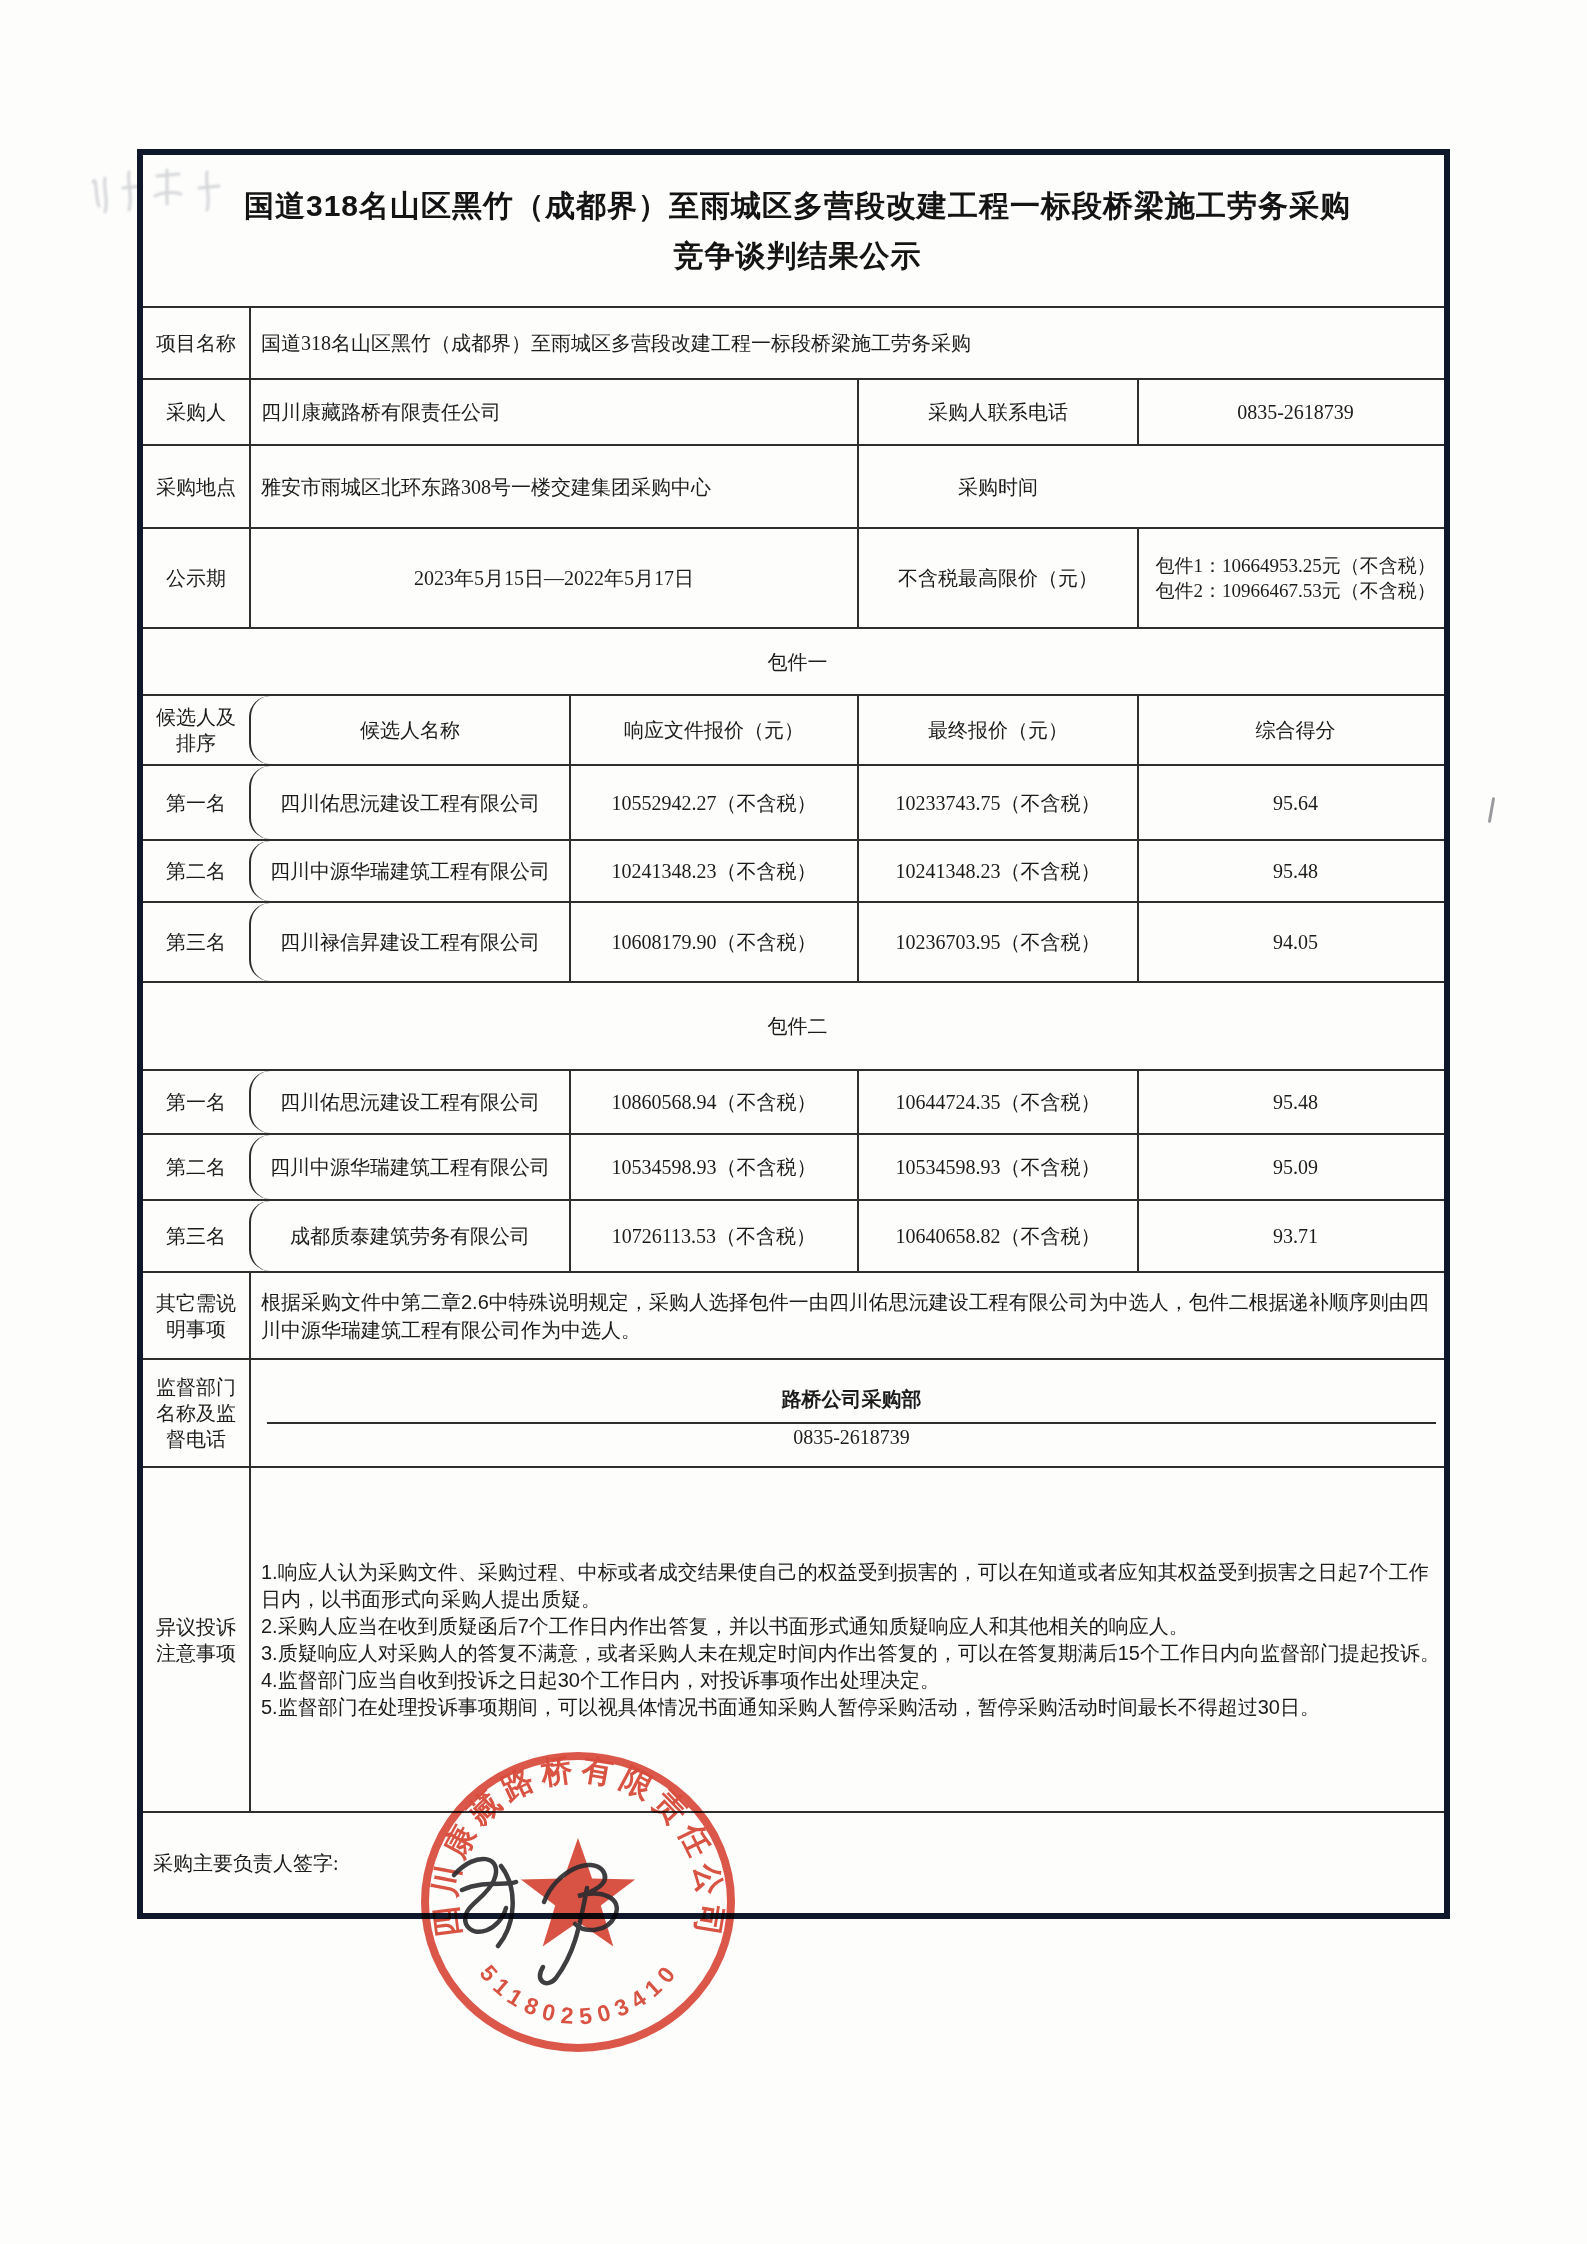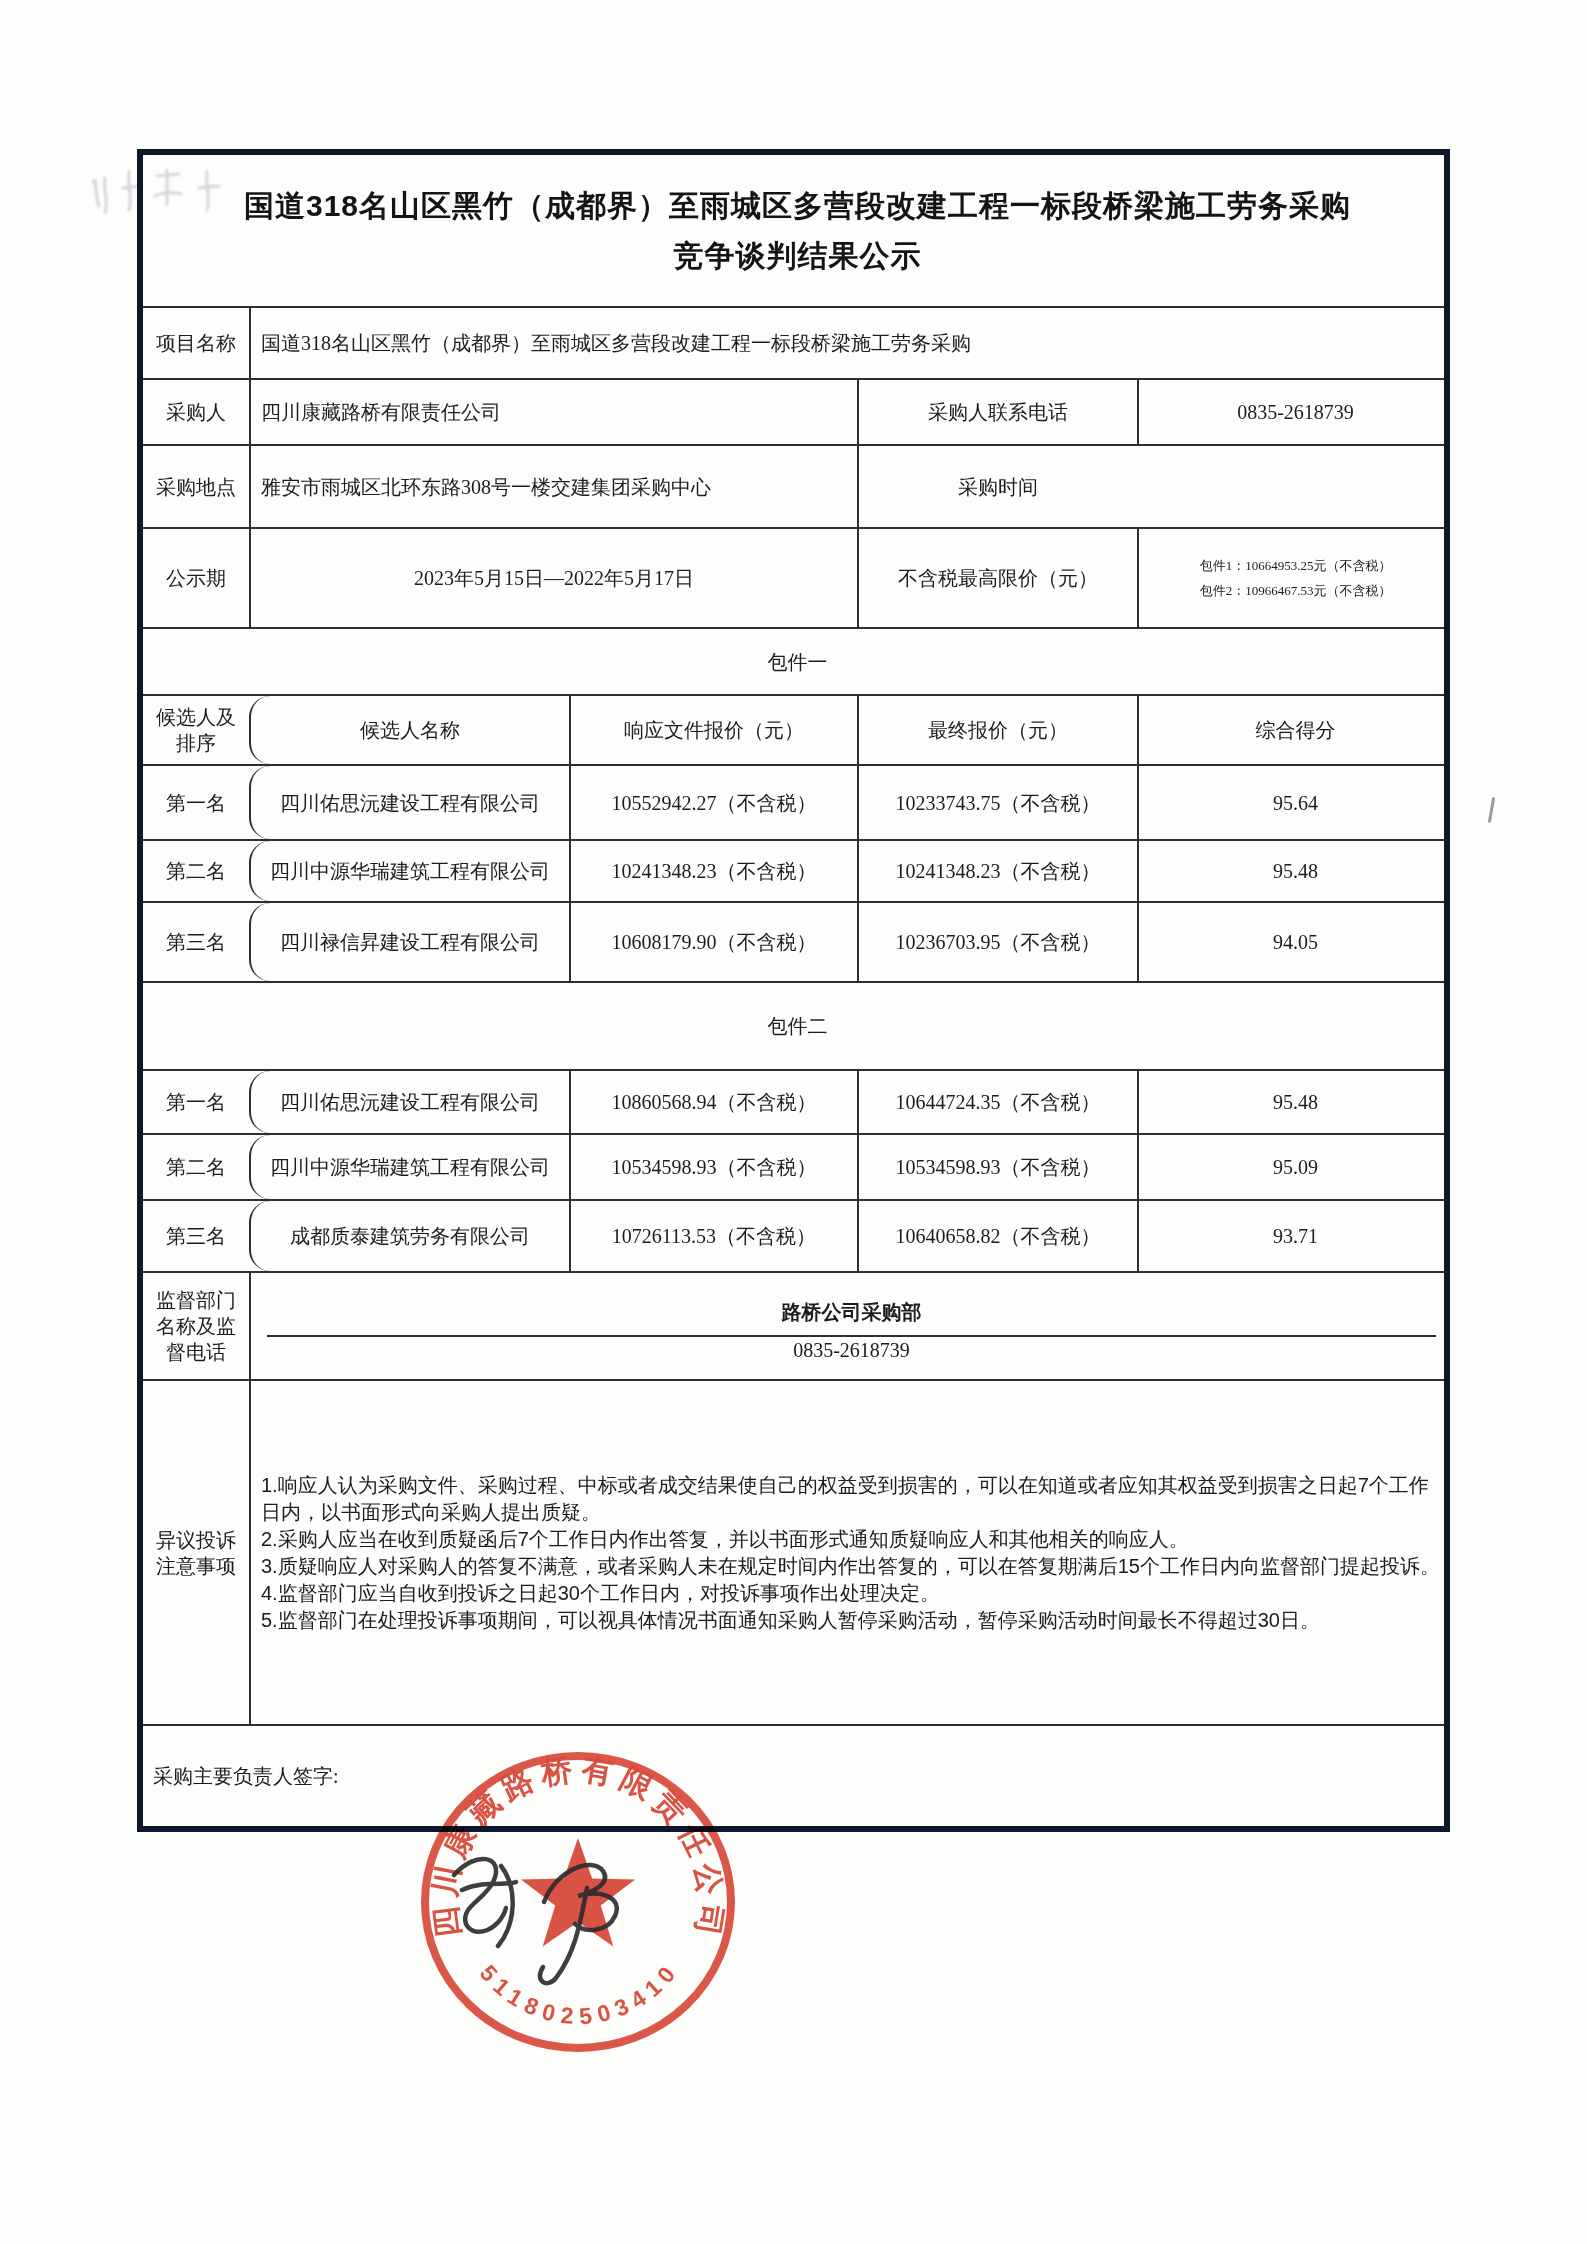--- a/index.html
+++ b/index.html
@@ -108,21 +108,21 @@
     <div class="row" style="height:83px">
       <div class="cell c1">采购地点</div>
       <div class="cell c23 bl left">雅安市雨城区北环东路308号一楼交建集团采购中心</div>
       <div class="cell c4 bl">采购时间</div>
     </div>
 
     <div class="row" style="height:100px">
       <div class="cell c1">公示期</div>
       <div class="cell c23 bl">2023年5月15日—2022年5月17日</div>
       <div class="cell c4 bl">不含税最高限价（元）</div>
-      <div class="cell c5 bl" style="flex-direction:column;font-size:13px;line-height:23px;">
+      <div class="cell c5 bl" style="flex-direction:column;font-size:19px;line-height:23px;">
         <div class="pkgline">包件1：10664953.25元（不含税）</div>
         <div class="pkgline">包件2：10966467.53元（不含税）</div>
       </div>
     </div>
 
     <div class="row" style="height:67px">
       <div class="cell section-cell">包件一</div>
     </div>
 
     <div class="row" style="height:70px">
@@ -175,20 +175,25 @@
       <div class="cell c5 bl">95.09</div>
     </div>
     <div class="row" style="height:72px">
       <div class="cell c1">第三名</div>
       <div class="cell c2 bl">成都质泰建筑劳务有限公司</div>
       <div class="cell c3 bl">10726113.53（不含税）</div>
       <div class="cell c4 bl">10640658.82（不含税）</div>
       <div class="cell c5 bl">93.71</div>
     </div>
 
+    <div class="row" style="height:87px">
+      <div class="cell c1 prewrap">其它需说
+明事项</div>
+      <div class="cell c2345 bl left sans" style="line-height:28px;">根据采购文件中第二章2.6中特殊说明规定，采购人选择包件一由四川佑思沅建设工程有限公司为中选人，包件二根据递补顺序则由四川中源华瑞建筑工程有限公司作为中选人。</div>
+    </div>
 
     <div class="row" style="height:108px">
       <div class="cell c1 prewrap">监督部门
 名称及监
 督电话</div>
       <div class="sup-col bl cell" style="padding:16px;flex-direction:column;align-items:stretch;">
         <div class="sup-sub sans" style="height:53px;font-weight:bold;">路桥公司采购部</div>
         <div class="sup-sub second" style="flex:1;">0835-2618739</div>
       </div>
     </div>

